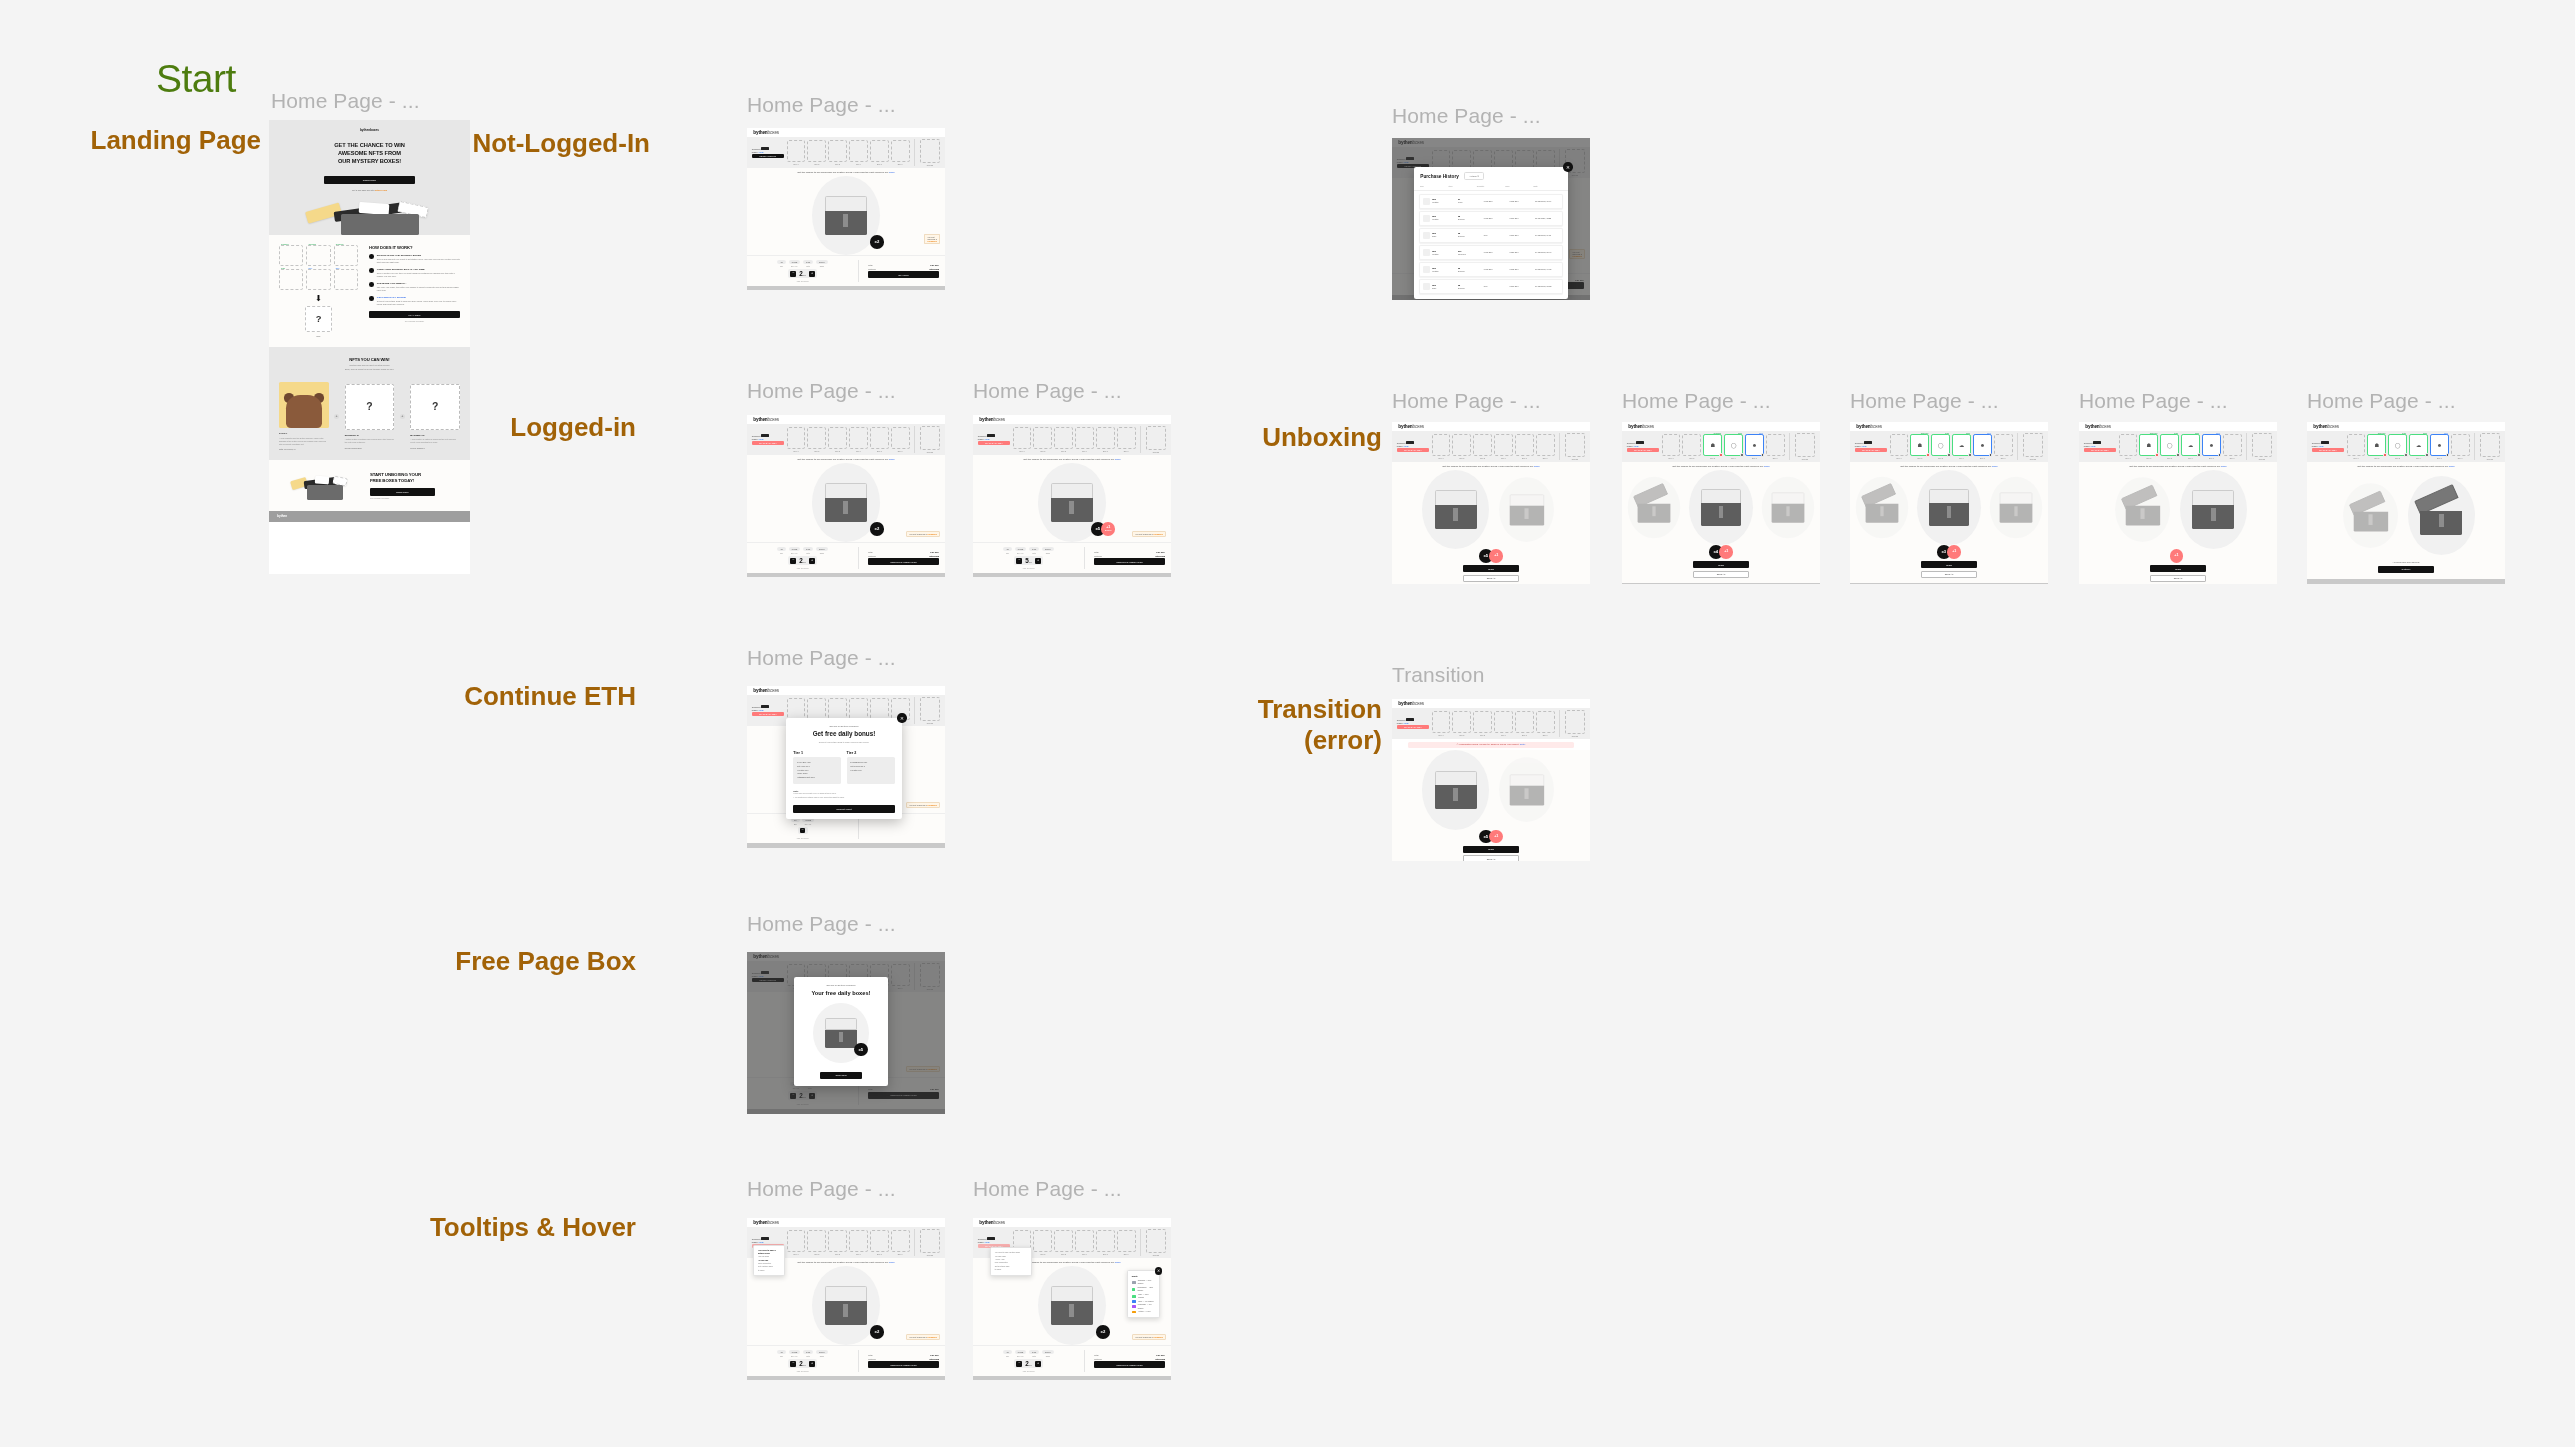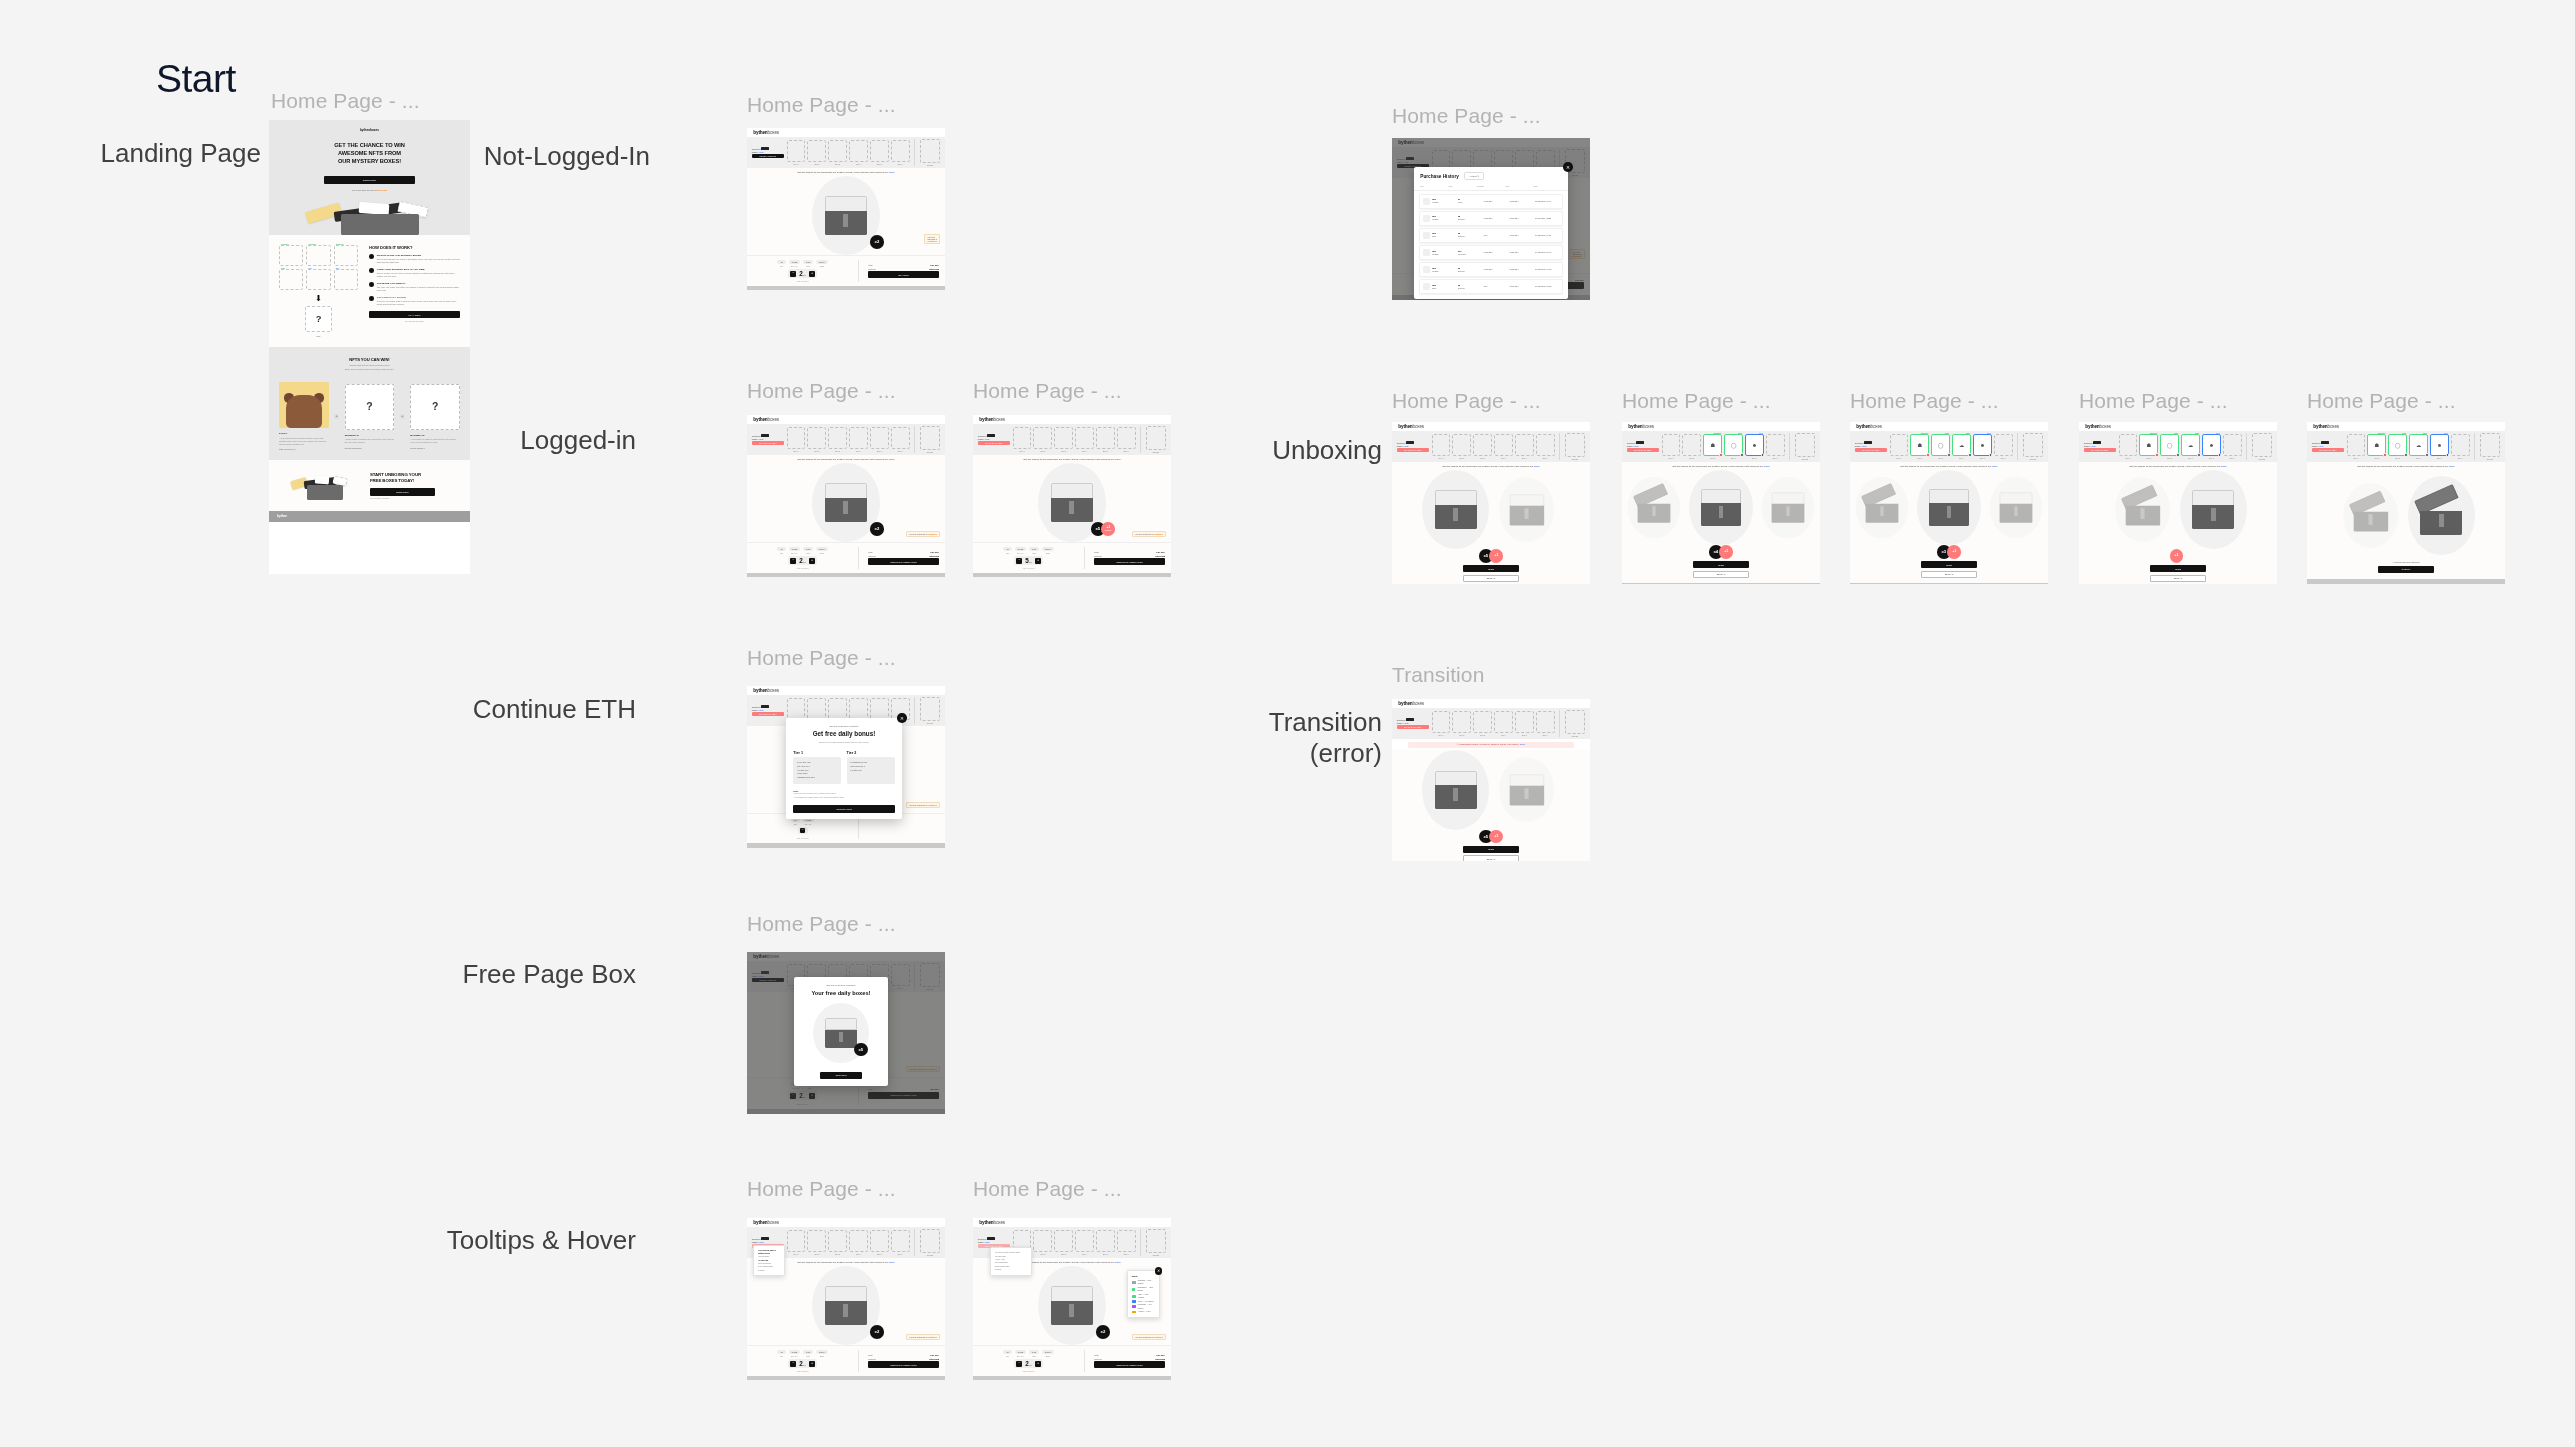--- a/index.html
+++ b/index.html
@@ -7,26 +7,26 @@
   html, body {
     width: 2576px; height: 1448px;
     background: #f4f4f4;
     font-family: "Liberation Sans", sans-serif;
     overflow: hidden;
   }
   .board { position: relative; width: 2576px; height: 1448px; }
 
   
   .start-label {
-    position: absolute; font-size: 39px; font-weight: 400; color: #0f172a;
+    position: absolute; font-size: 39px; font-weight: 400; color: #4d7c0f;
     letter-spacing: -0.5px; white-space: nowrap;
   }
   .sec-label {
-    position: absolute; font-size: 26px; font-weight: 400; color: #404040;
-    line-height: 1.18; text-align: right; white-space: pre-line; margin-top: 13px;
+    position: absolute; font-size: 26px; font-weight: 700; color: #a16207;
+    line-height: 1.18; text-align: right; white-space: pre-line;
   }
 
   
   .frame-title {
     position: absolute; font-size: 21px; color: #b3b3b3; font-weight: 400;
     white-space: nowrap; letter-spacing: 0.1px;
   }
 
   
   .frame {

